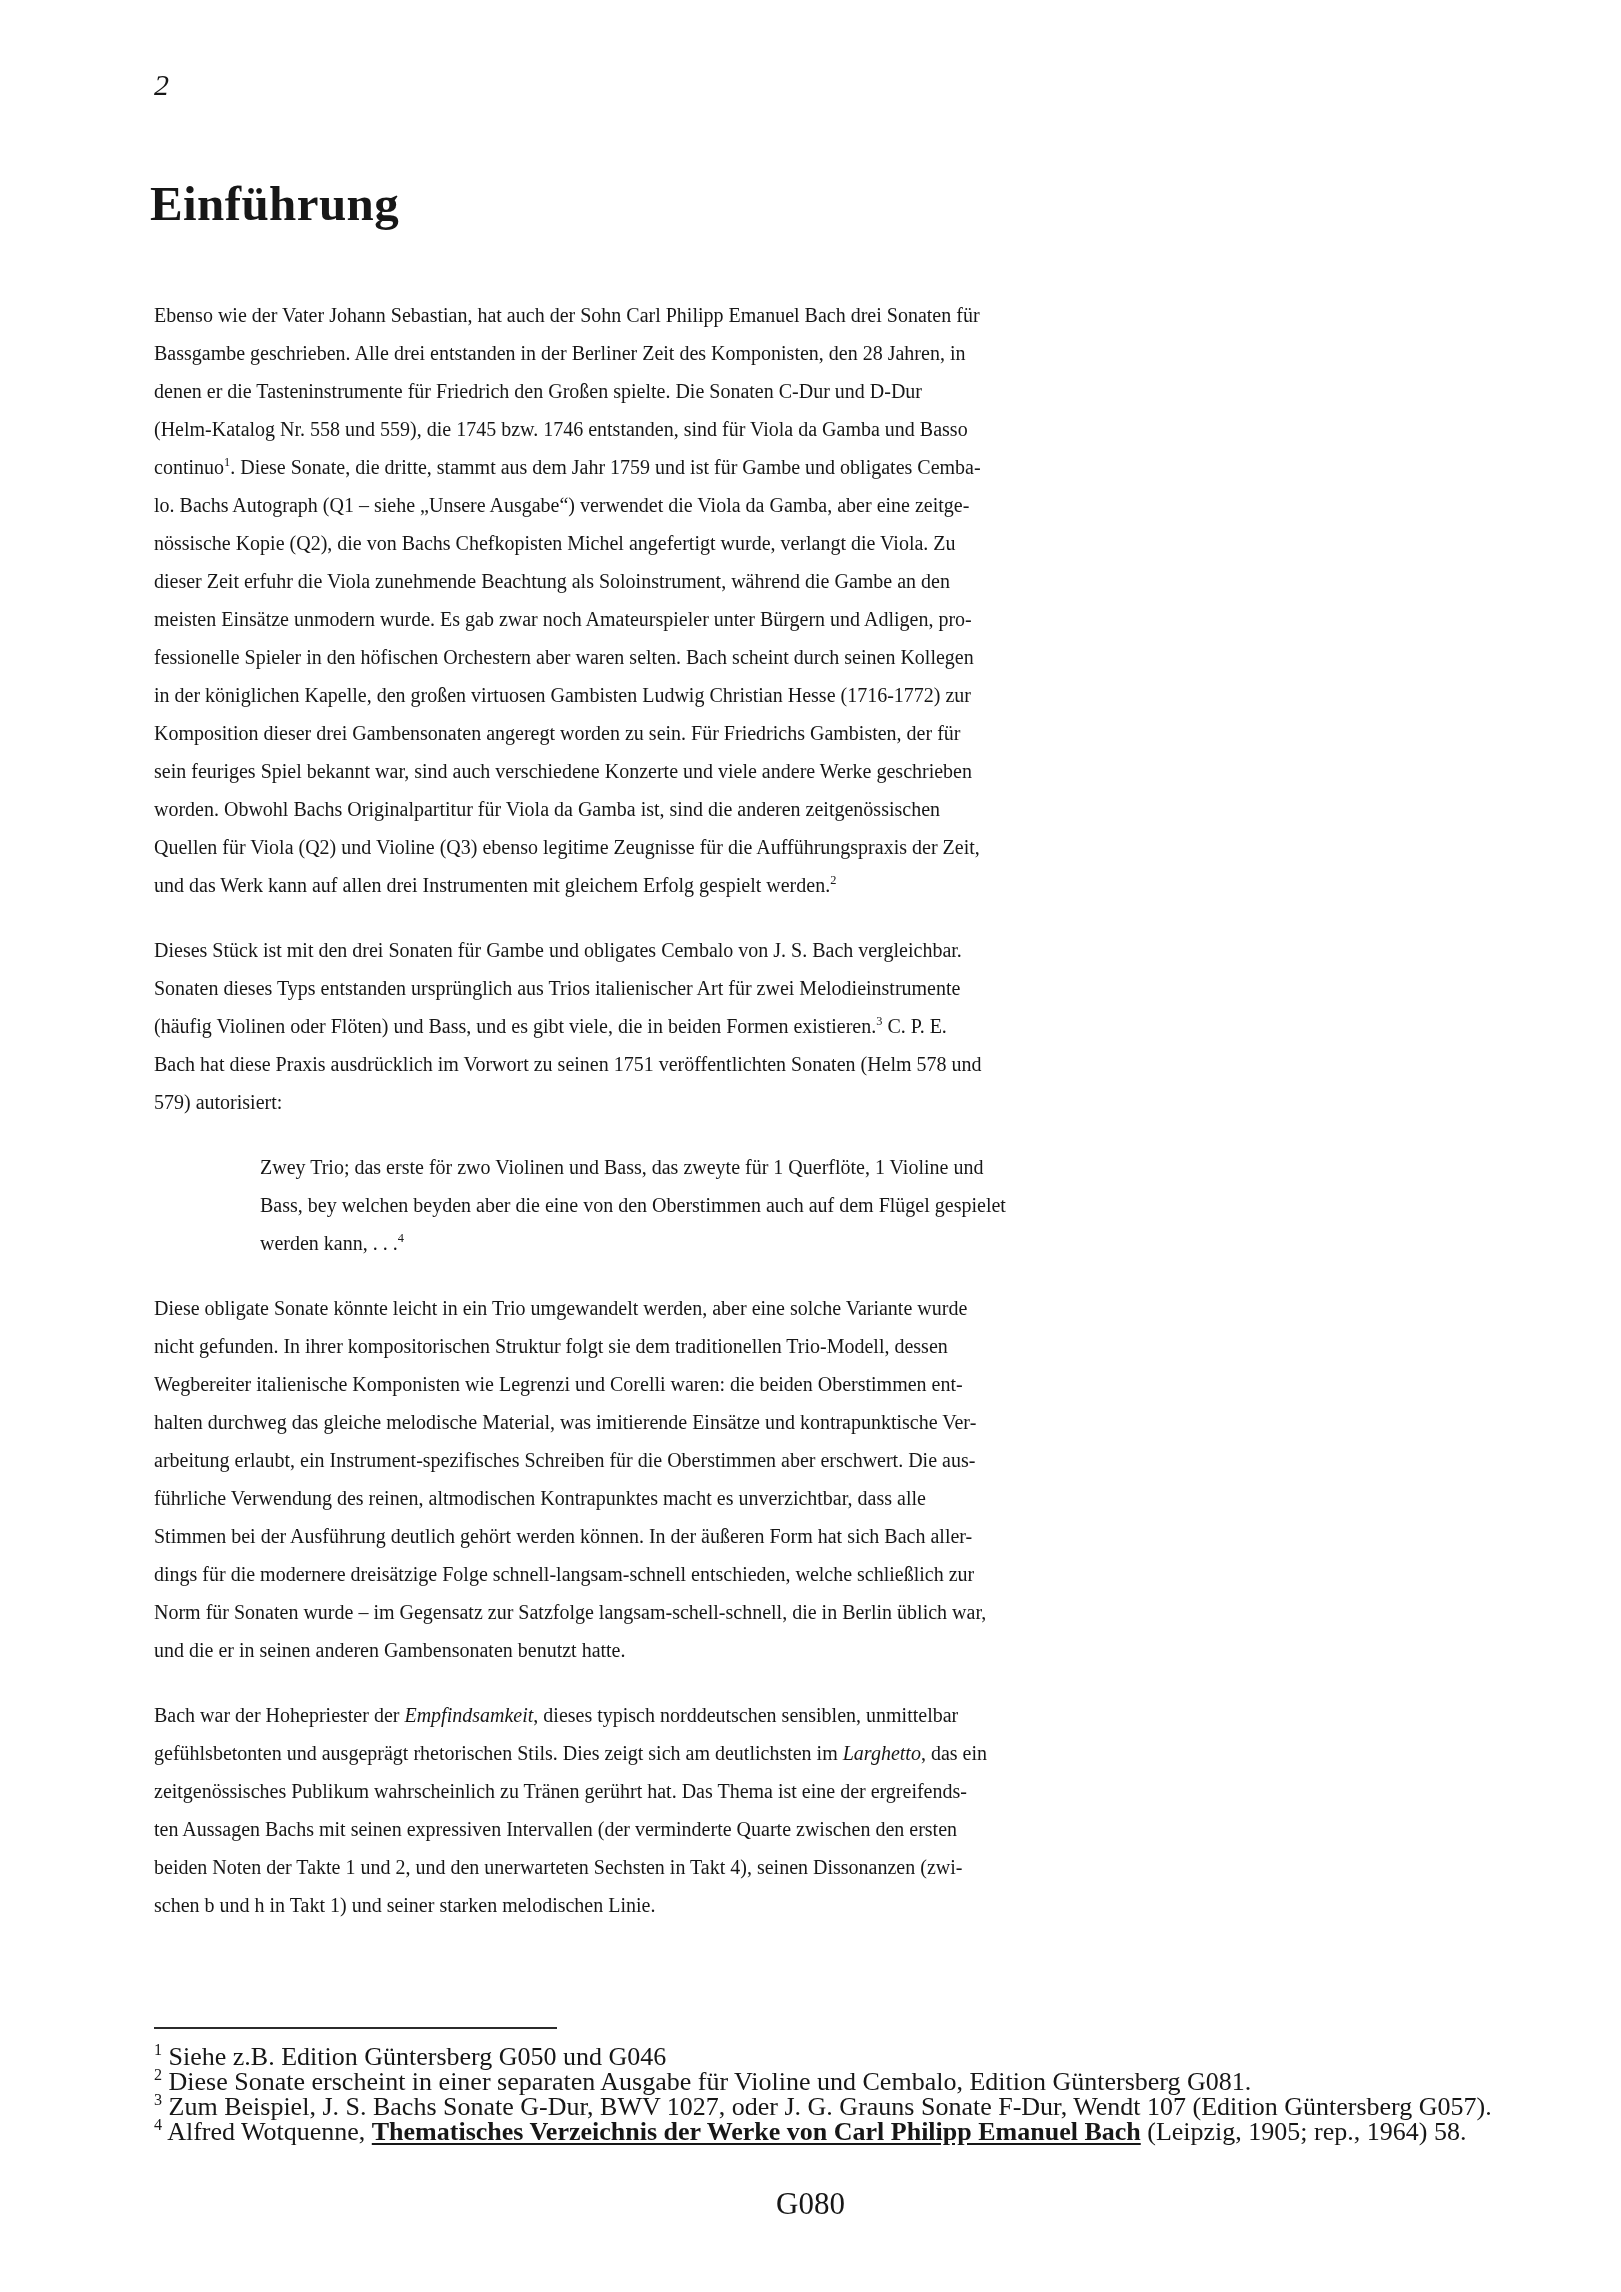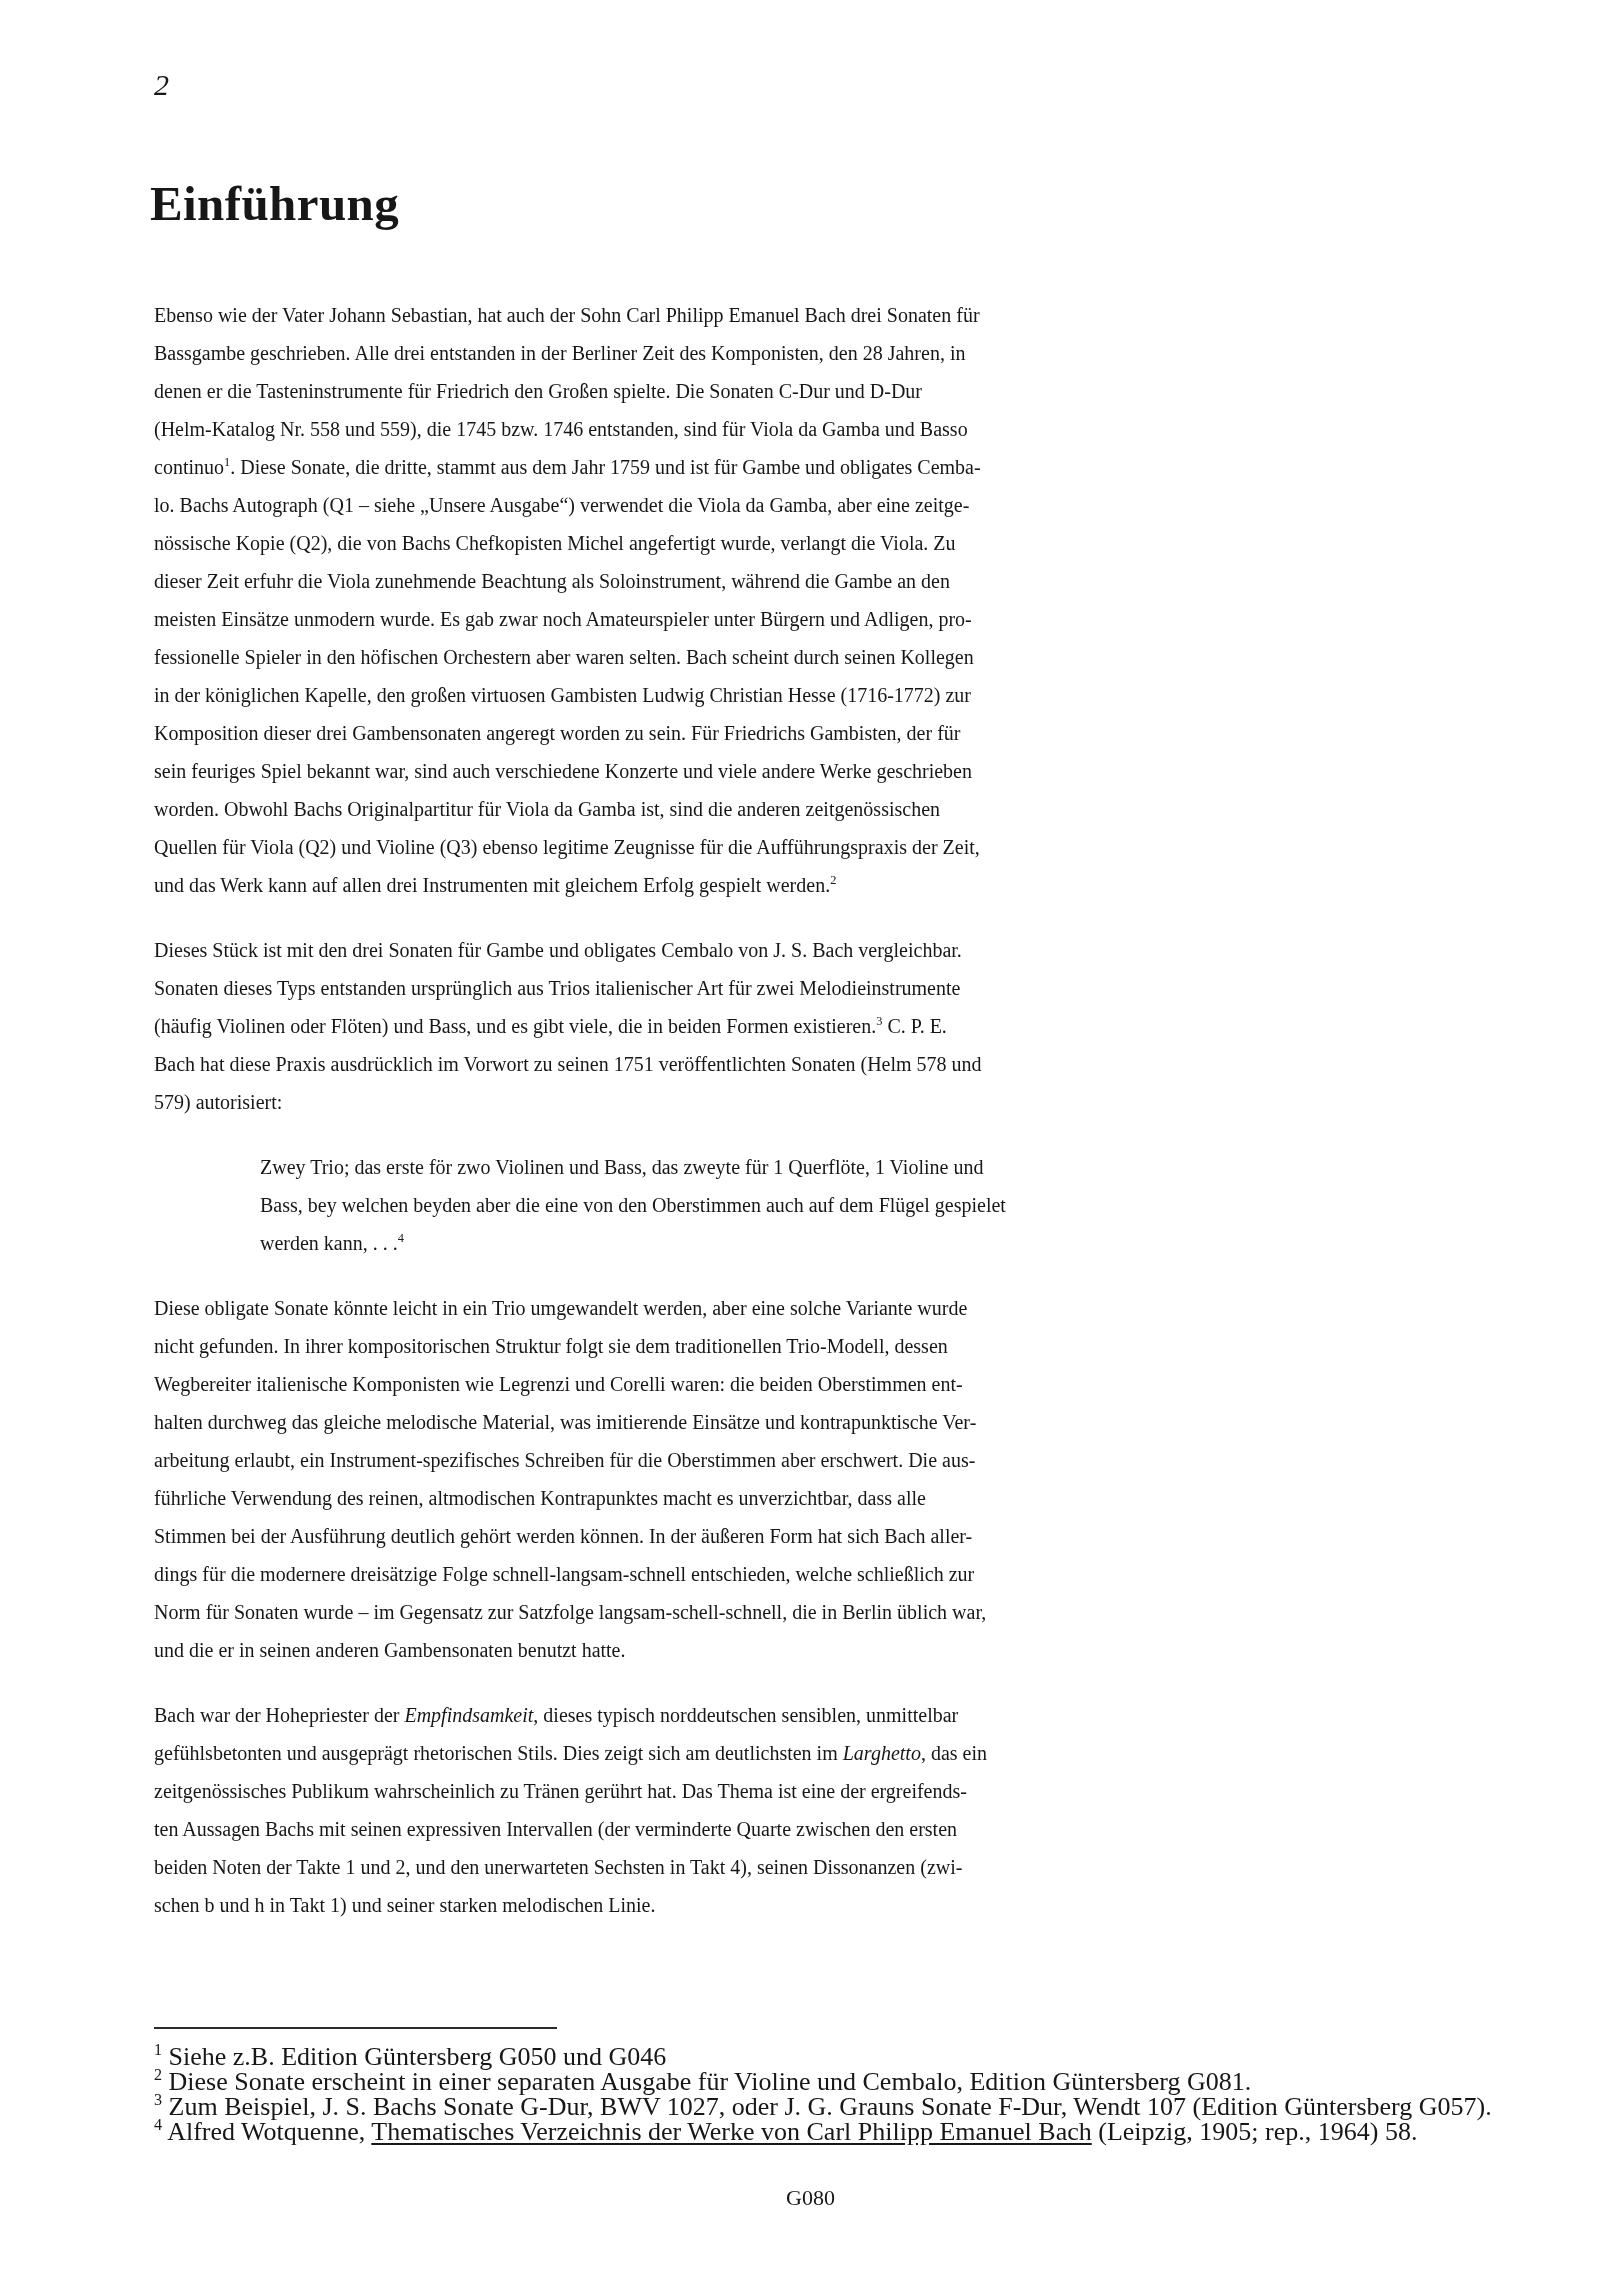--- a/index.html
+++ b/index.html
@@ -34,24 +34,24 @@
   .fn-rule{
     position:absolute;left:154px;top:2027px;width:403px;height:0;
     border-top:2.7px solid #2b2b2b;
   }
   .footnotes{
     position:absolute;left:154px;top:2044px;width:1343px;
   }
   .fn-line{
     font-size:26px;line-height:25px;white-space:nowrap;text-align:left;
   }
-  .fn-line u{text-decoration:underline;text-underline-offset:2.7px;}
+  .fn-line u{text-decoration:underline;text-underline-offset:2.7px;font-weight:bold;}
   .footer{
     position:absolute;left:0;top:2185px;width:1621px;
-    text-align:center;font-size:22px;line-height:1.2;
+    text-align:center;font-size:31px;line-height:1.2;
   }
 </style>
 </head>
 <body>
 
 <div class="page">
   <div class="page-number">2</div>
   <h1 class="heading">Einführung</h1>
   <div class="content" id="content">
       <div class="para body">

